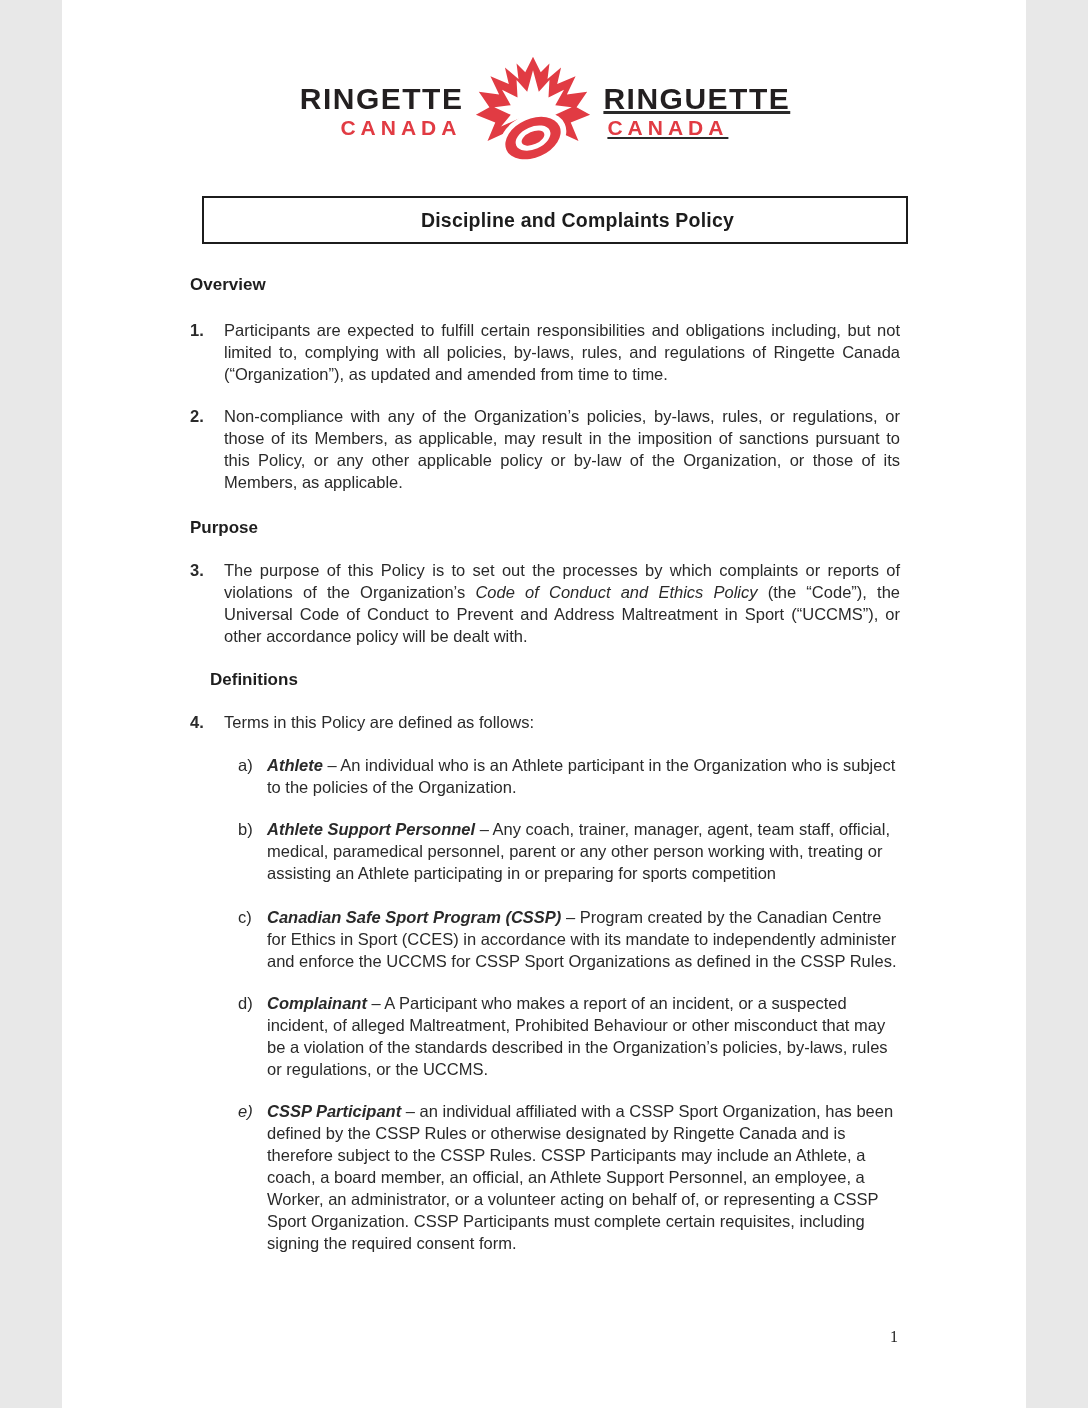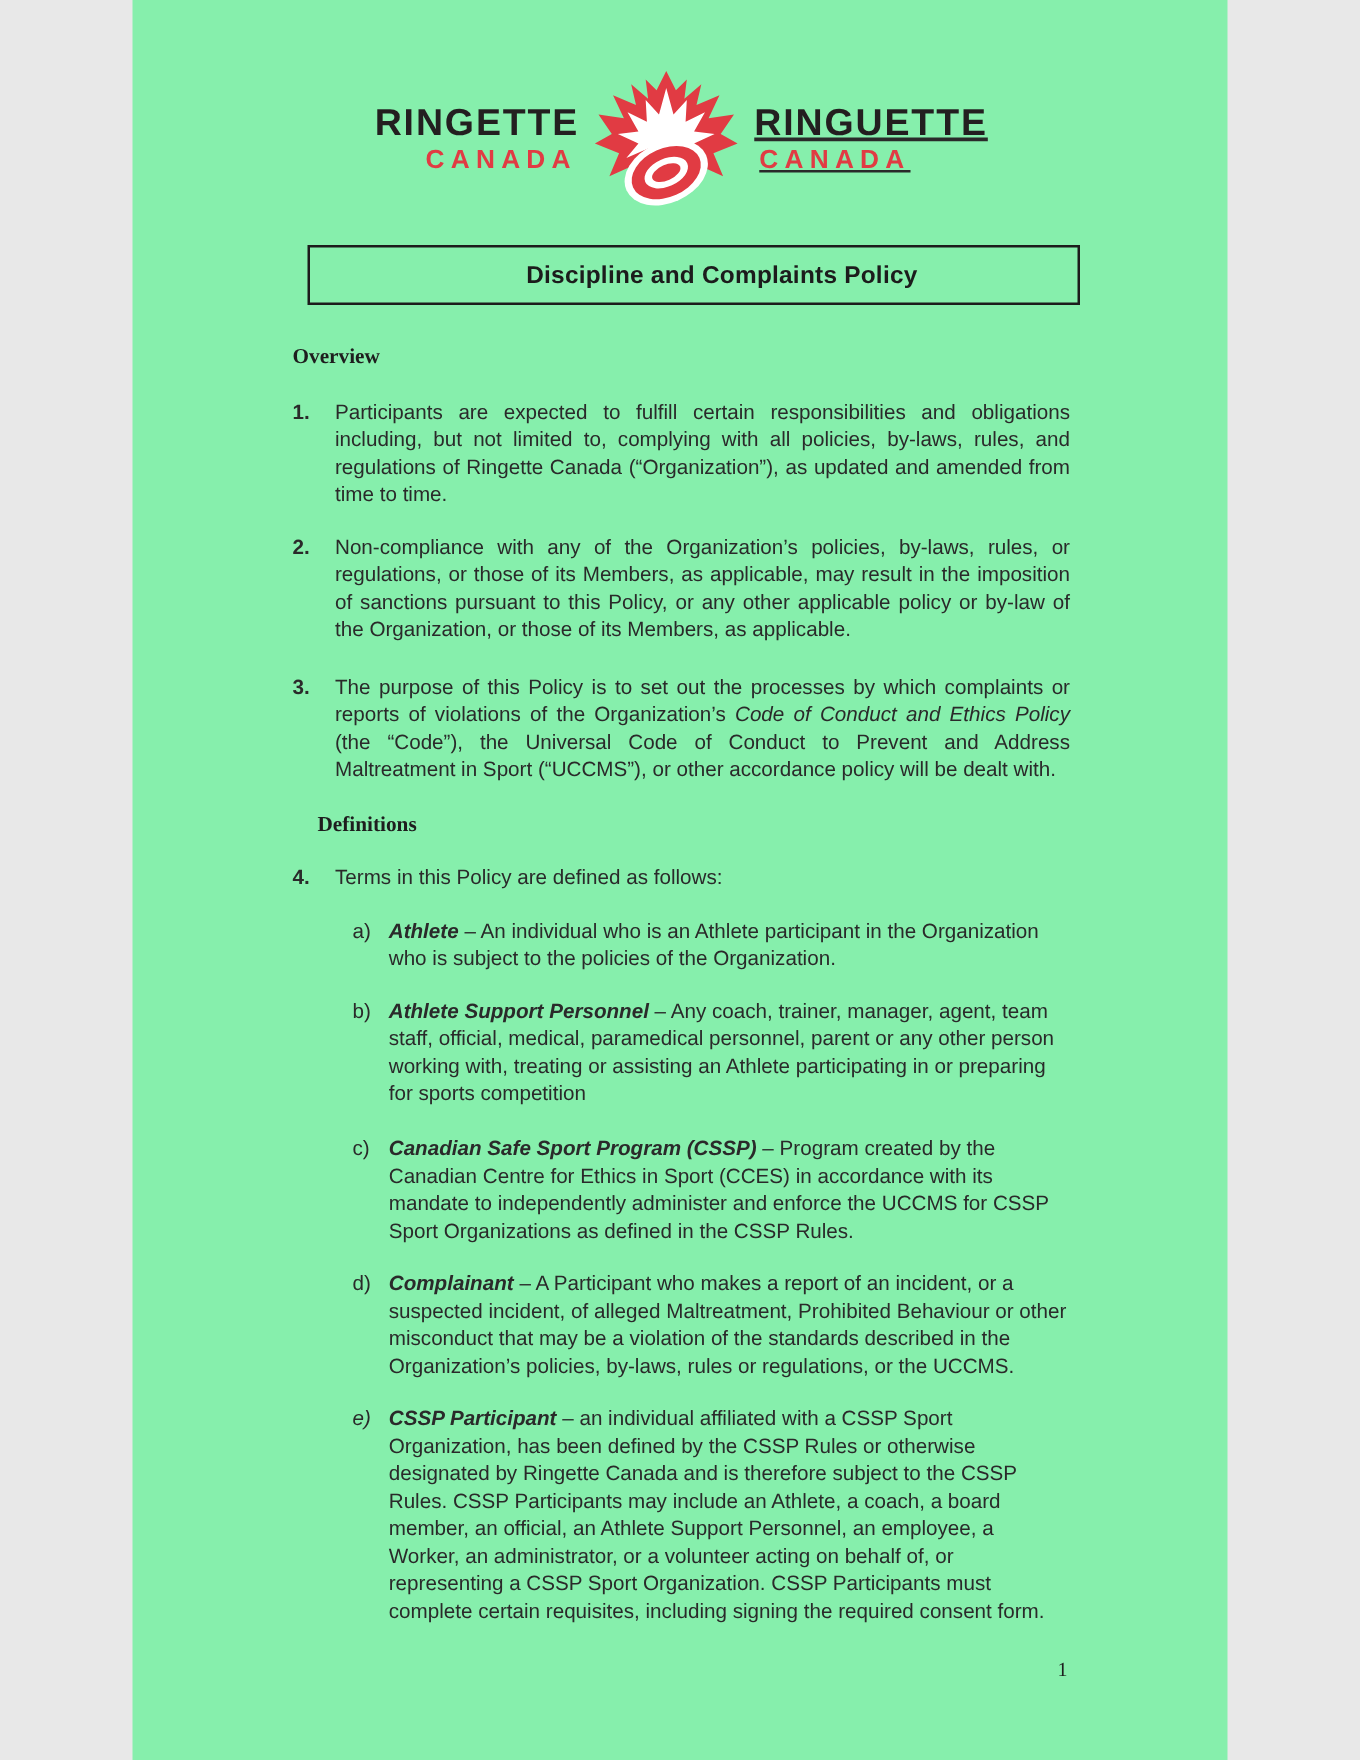--- a/index.html
+++ b/index.html
@@ -1,20 +1,20 @@
 <!DOCTYPE html>
 <html><head>
 <meta charset="utf-8">
 <style>
   html,body{margin:0;padding:0;background:#e8e8e8;}
   .page{
     position:relative;
-    width:876px;height:1408px;
+    width:964px;height:1408px;
     margin:0 auto;
-    background:#86efac;
+    background:#ffffff;
     font-family:"Liberation Sans", sans-serif;
     color:#2a2a2a;
     box-sizing:border-box;
     padding:52px 126px 0 128px;
     overflow:hidden;
   }
   
   .logo-row{
     display:flex;justify-content:center;align-items:center;
     gap:10px;margin-bottom:26px;height:118px;
@@ -37,21 +37,21 @@
     margin:0 -8px 30px 12px;
     height:44px;
     display:flex;align-items:center;justify-content:center;padding-left:45px;
   }
   .title-box h1{
     margin:0;font-size:19.5px;font-weight:700;color:#1c1c1c;letter-spacing:.2px;
   }
   
   .doc{font-size:16.5px;line-height:22px;}
   .heading{
-    font-size:17px;font-weight:700;color:#1e1e1e;margin:0;font-family:Liberation Serif, serif;
+    font-size:17px;font-weight:700;color:#1e1e1e;margin:0;
   }
   .h-ov{margin-bottom:23px;}
   .h-pu{margin-bottom:20px;}
   .h-de{margin-bottom:20px;margin-left:20px;}
   .num-item{display:flex;margin:0;}
   .num-item .num{flex:0 0 34px;font-weight:700;}
   .num-item .body{flex:1;margin:0;text-align:justify;}
   .num-item .body.left{text-align:left;}
   .sub-item{display:flex;margin:0 0 0 48px;}
   .sub-item .letter{flex:0 0 29px;}
@@ -106,20 +106,21 @@
     <div class="num-item mb20">
       <span class="num">1.</span>
       <p class="body">Participants are expected to fulfill certain responsibilities and obligations including, but not limited to, complying with all policies, by-laws, rules, and regulations of Ringette Canada (“Organization”), as updated and amended from time to time.</p>
     </div>
 
     <div class="num-item mb24">
       <span class="num">2.</span>
       <p class="body">Non-compliance with any of the Organization’s policies, by-laws, rules, or regulations, or those of its Members, as applicable, may result in the imposition of sanctions pursuant to this Policy, or any other applicable policy or by-law of the Organization, or those of its Members, as applicable.</p>
     </div>
 
+    <p class="heading h-pu">Purpose</p>
 
     <div class="num-item mb22">
       <span class="num">3.</span>
       <p class="body"><span>The purpose of this Policy is to set out the processes by which complaints or reports of violations of the Organization’s </span><span class="it">Code of Conduct and Ethics Policy</span><span> (the “Code”), the Universal Code of Conduct to Prevent and Address Maltreatment in Sport (“UCCMS”), or other accordance policy will be dealt with.</span></p>
     </div>
 
     <p class="heading h-de">Definitions</p>
 
     <div class="num-item mb21">
       <span class="num">4.</span>

